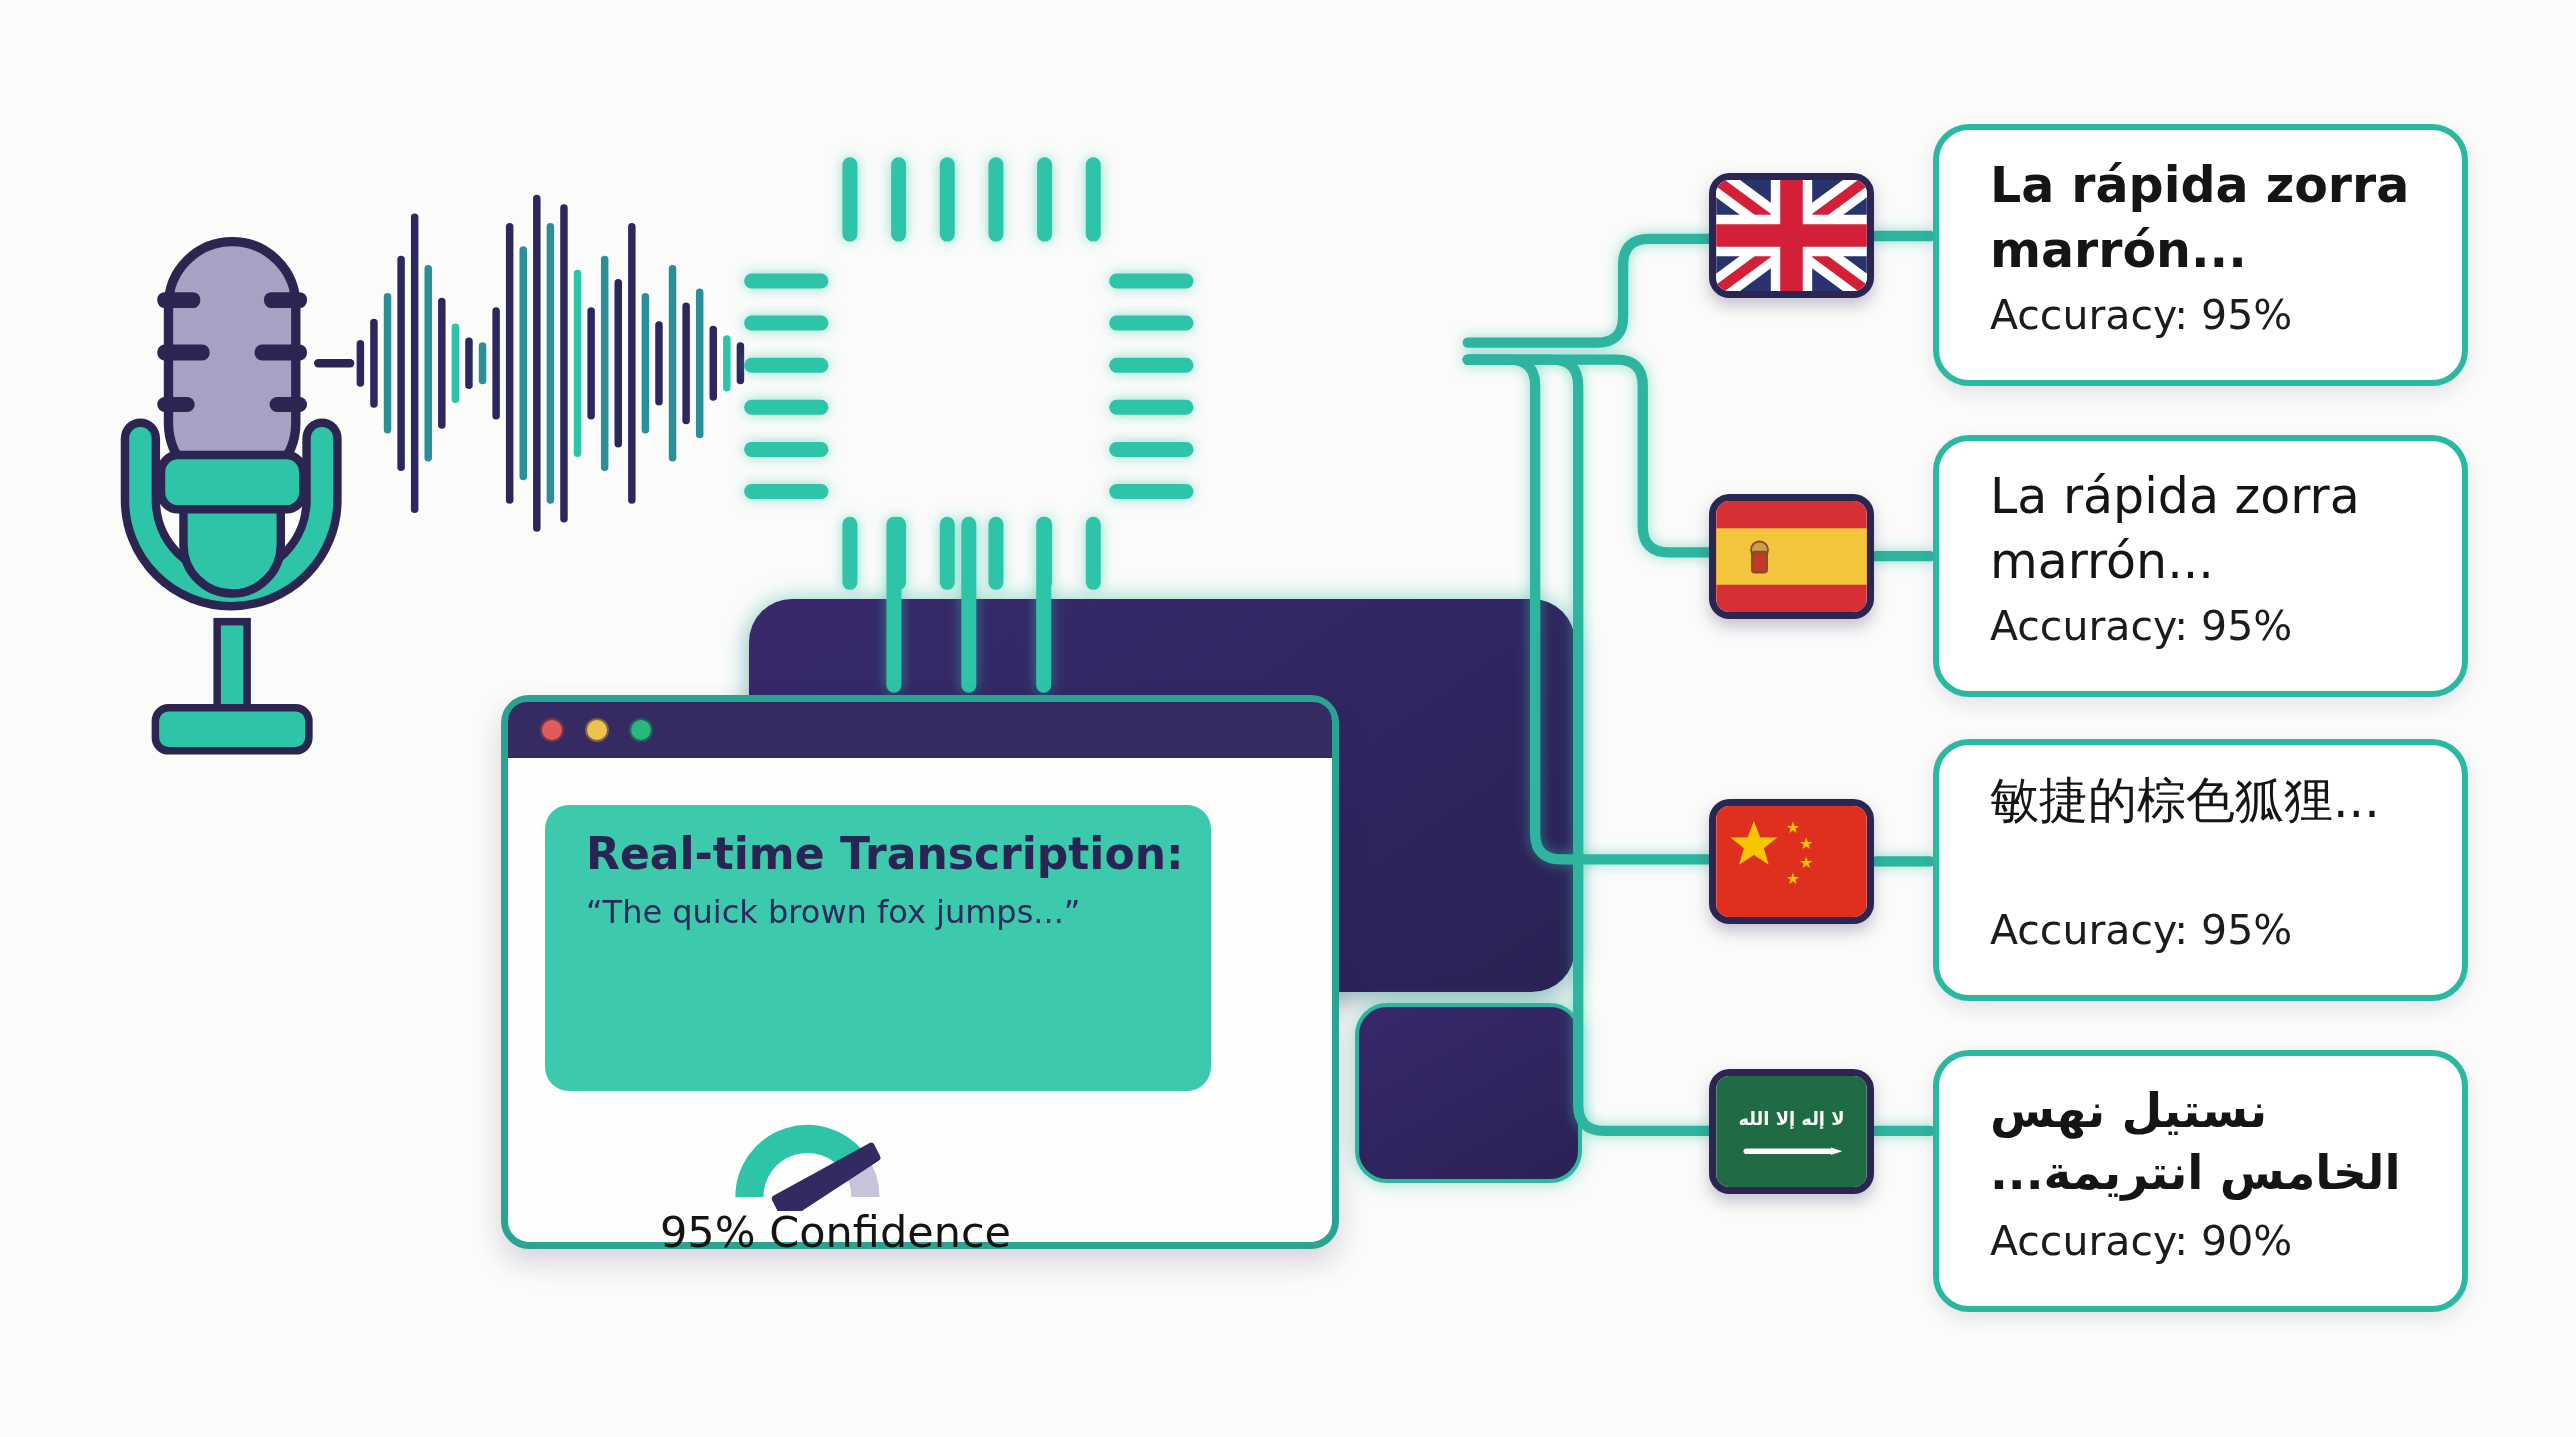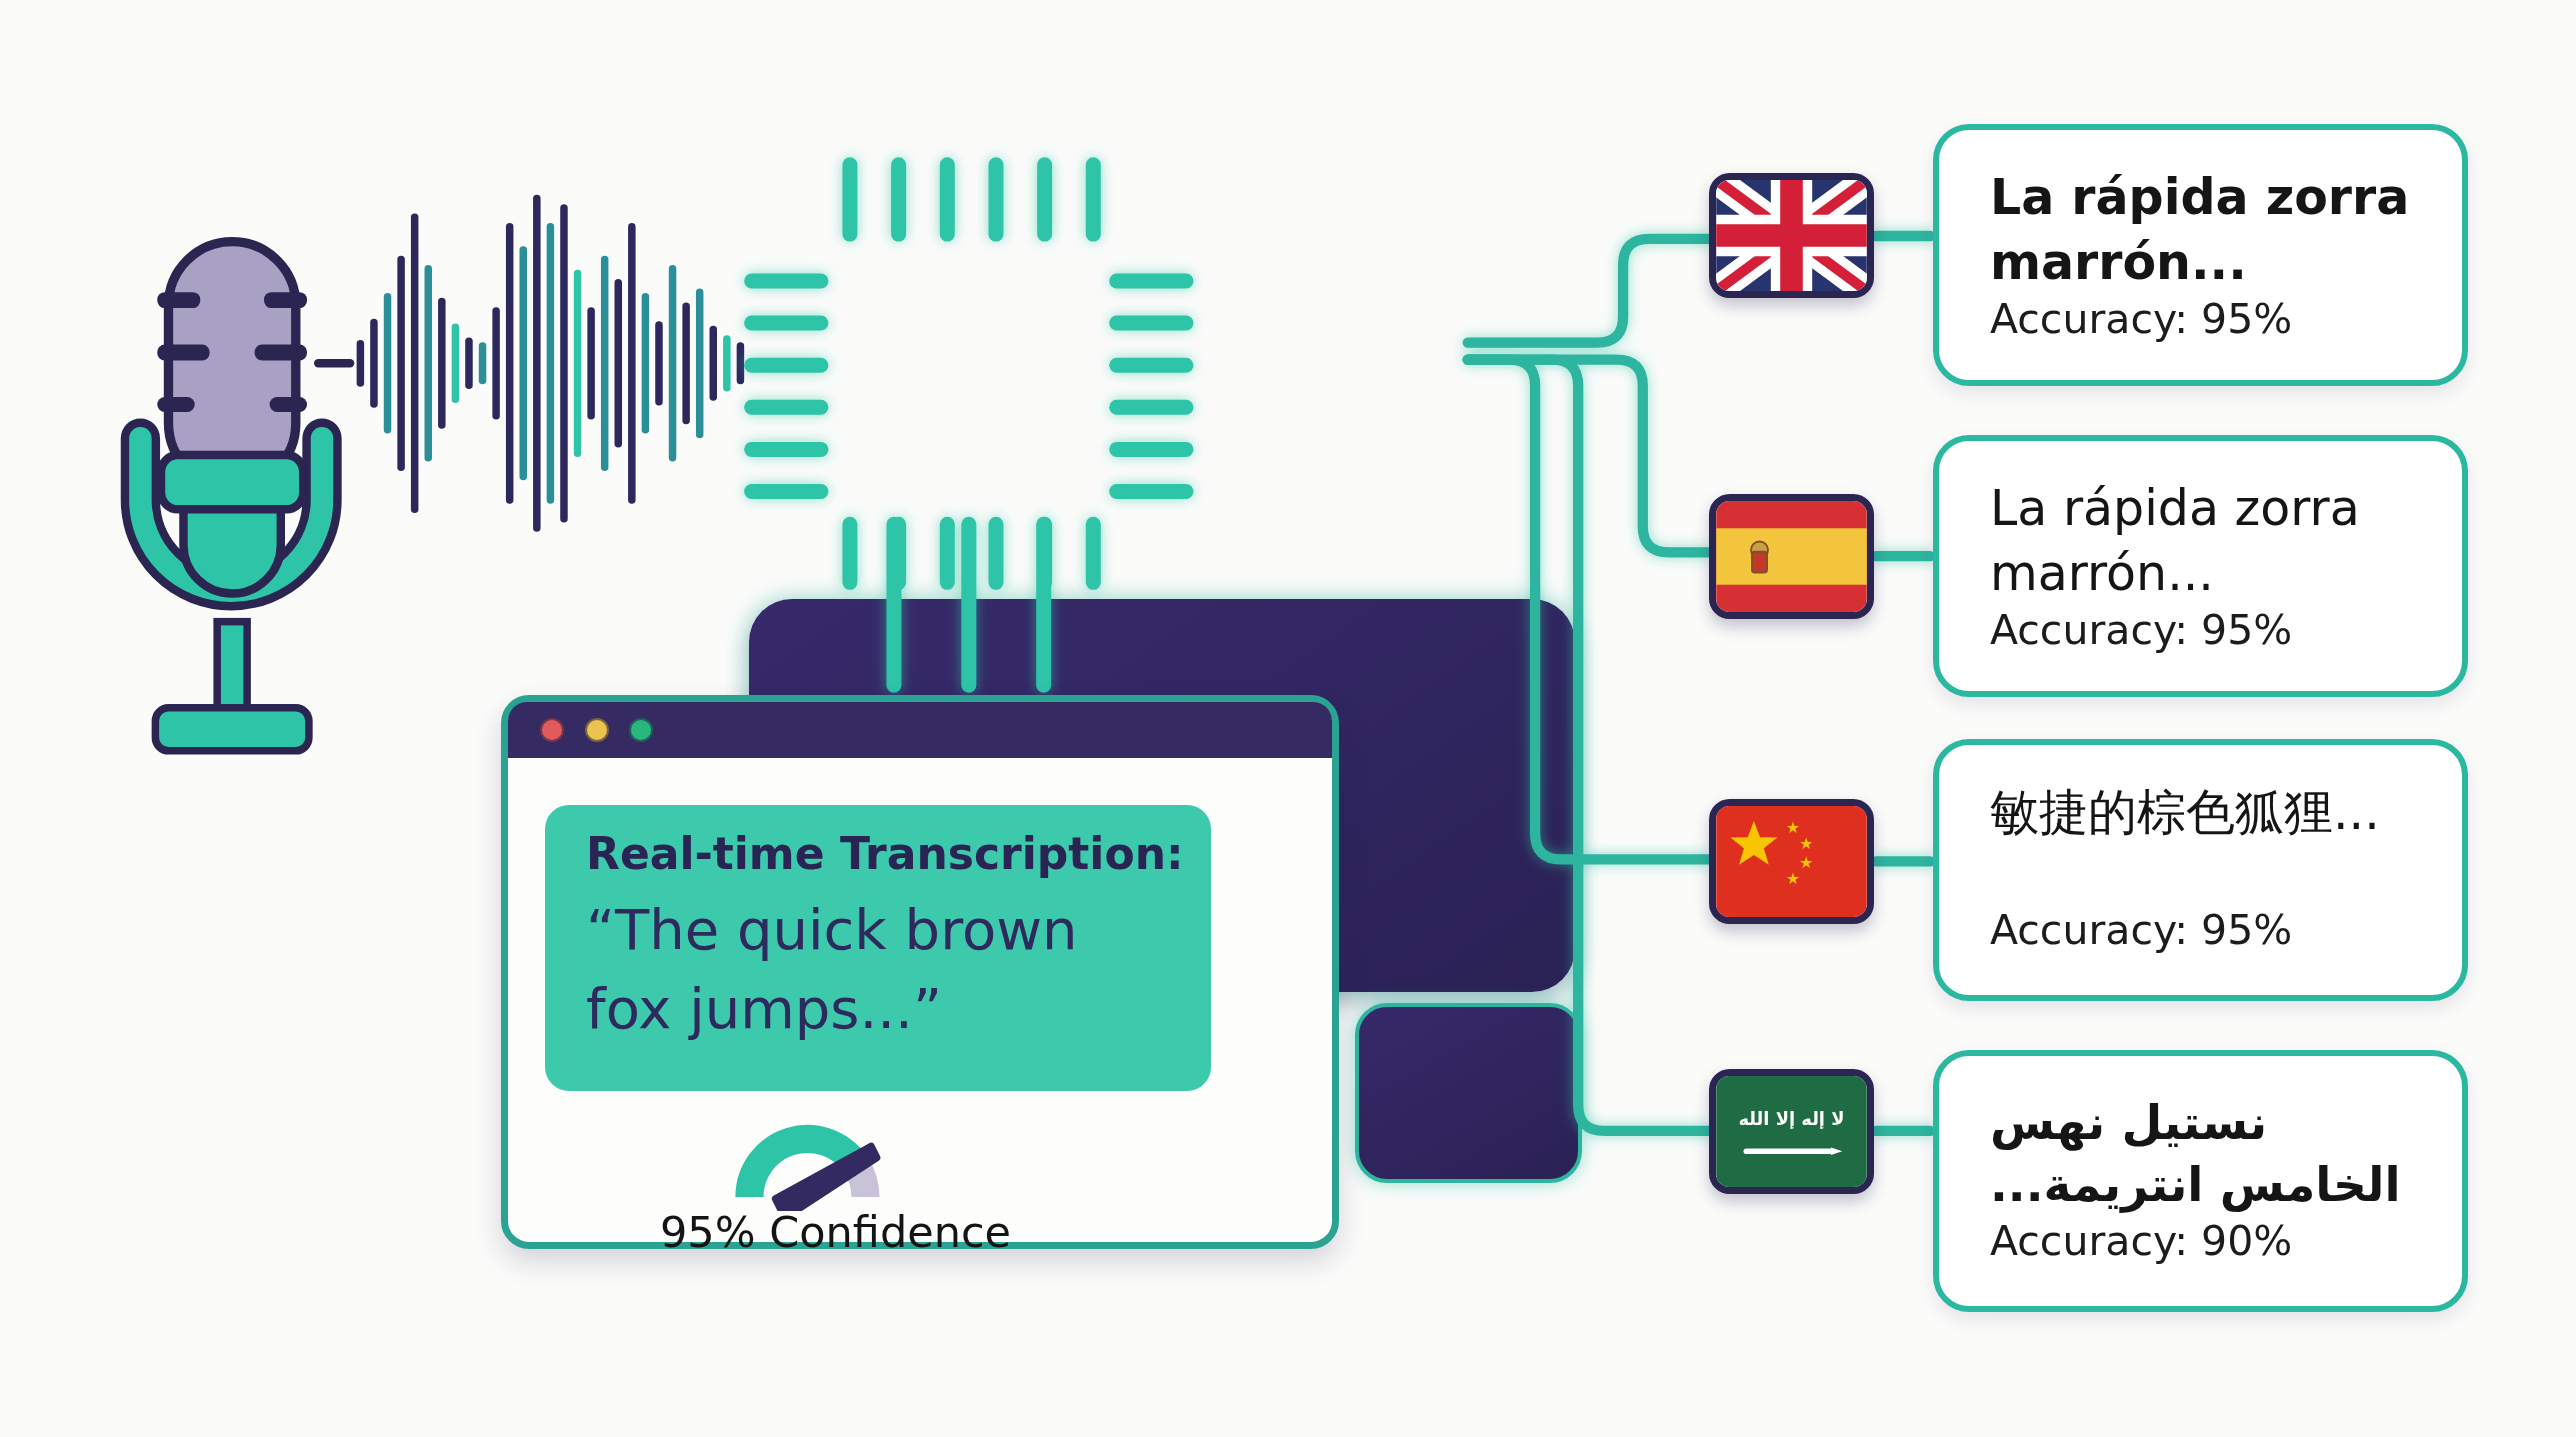--- a/index.html
+++ b/index.html
@@ -35,36 +35,36 @@
   .browser{left:501px;top:695px;width:838px;height:554px;z-index:3;background:#fdfdfc;
     border:7.5px solid #2aa392;border-radius:28px;box-sizing:border-box;
     box-shadow:0 13px 28px rgba(40,30,80,.18);}
   .titlebar{position:absolute;left:0;top:0;right:0;height:56px;background:#362a63;
     border-radius:19px 19px 0 0;display:flex;align-items:center;padding-left:32px;gap:20.6px;}
   .dot{width:24px;height:24px;border-radius:50%;border:2.8px solid rgba(30,24,60,.55);box-sizing:border-box;}
   .dot.red{background:#e15b5c;} .dot.yellow{background:#edc24e;} .dot.green{background:#27b87e;}
   .transcript-panel{position:absolute;left:37px;top:103px;width:666px;height:286px;background:#3cc9ac;
     border-radius:24px;padding:20px 0 0 41px;box-sizing:border-box;}
   .transcript-title{color:#2a2454;font-size:44px;font-weight:bold;line-height:1.3;}
-  .transcript-quote{color:#2e2a5e;font-size:56px;line-height:1.42;margin-top:7.5px;width:580px;}
+  .transcript-quote{color:#2e2a5e;font-size:32px;line-height:1.42;margin-top:7.5px;width:580px;}
   .gauge-wrap{position:absolute;left:187px;top:378px;width:281px;height:131px;}
   .confidence{position:absolute;left:112px;top:505px;width:431px;text-align:center;
     color:#141414;font-size:43px;}
 
   
   .flag{width:165px;height:125px;border-radius:20.6px;border:7.5px solid #2b2552;box-sizing:border-box;
     overflow:hidden;z-index:3;background:#fff;box-shadow:0 7.5px 15px rgba(40,30,80,.25);}
   .flag svg{display:block;width:100%;height:100%;}
   .flag-uk{left:1709px;top:173px;} .flag-es{left:1709px;top:494px;}
   .flag-cn{left:1709px;top:799px;} .flag-sa{left:1709px;top:1069px;}
 
   
   .card{left:1933px;width:535px;height:262px;z-index:3;background:#ffffff;
     border:6.6px solid #2bb8a1;border-radius:36px;box-sizing:border-box;
-    padding:36px 28px 41px 51px;display:flex;flex-direction:column;justify-content:space-between;
+    padding:24px 28px 41px 51px;display:flex;flex-direction:column;justify-content:space-between;
     box-shadow:0 7.5px 17px rgba(40,30,80,.10);}
   .card-1{top:124px;} .card-2{top:435px;} .card-3{top:739px;} .card-4{top:1050px;}
   .card-text{color:#151515;font-size:49px;line-height:1.32;width:449px;}
   .card-1 .card-text{font-weight:bold;}
   .card-4 .card-text{direction:rtl;text-align:left;font-weight:bold;width:473px;font-size:47px;}
   .card-acc{color:#1c1c1c;font-size:41px;}
   .card-4 .card-acc{direction:ltr;text-align:left;}
 </style>
 </head>
 <body>

